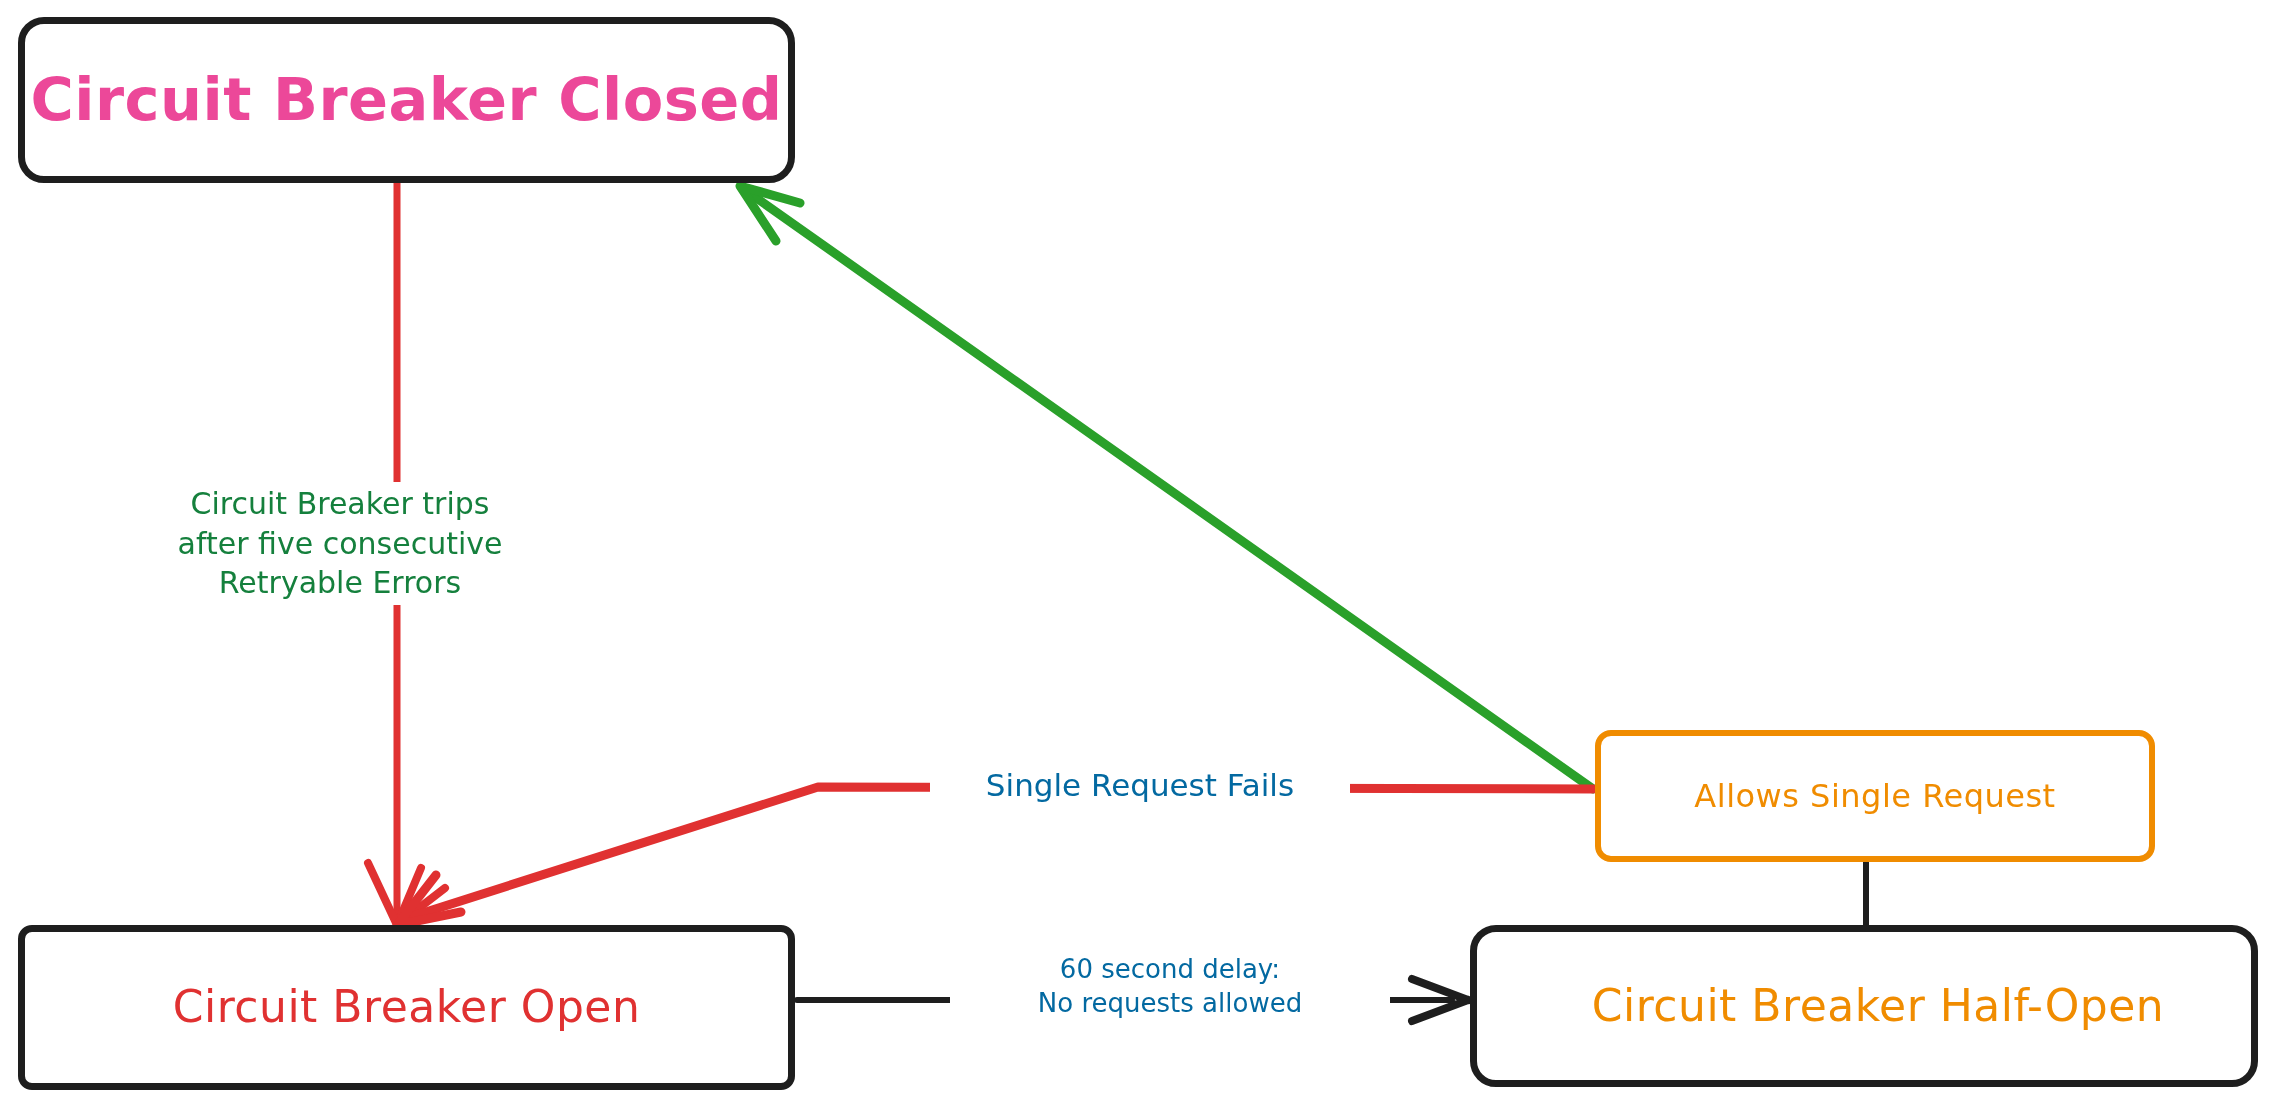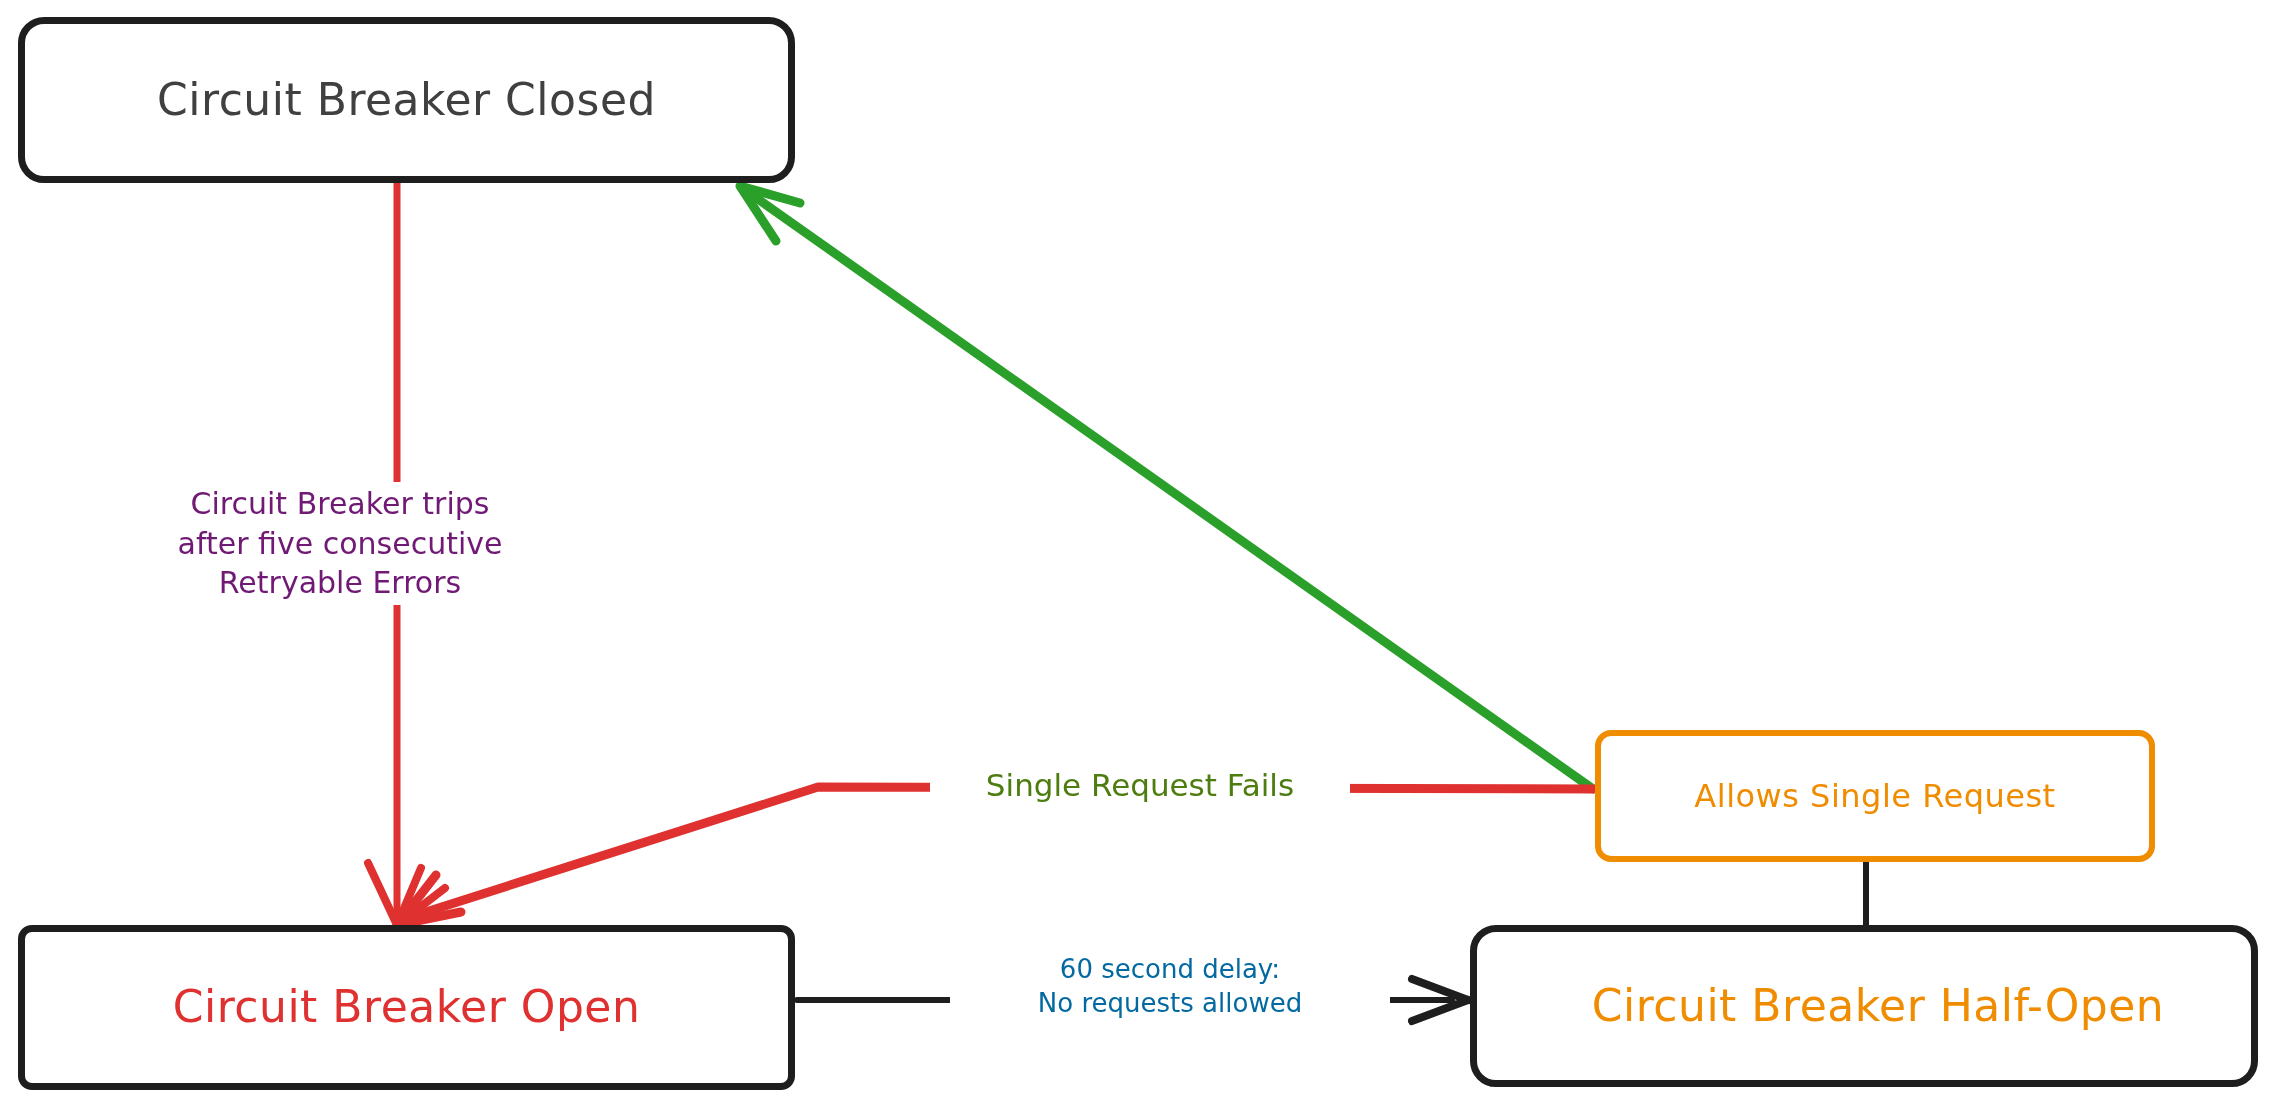--- a/index.html
+++ b/index.html
@@ -49,46 +49,46 @@
     font-weight: 400;
     letter-spacing: 0.5px;
     line-height: 1.15;
     white-space: nowrap;
   }
   #node-closed   { left: 18px;   top: 17px;   width: 777px;  height: 166px; }
   #node-open     { left: 18px;   top: 925px;  width: 777px;  height: 165px; border-radius: 14px; }
   #node-halfopen { left: 1470px; top: 925px;  width: 788px;  height: 162px; }
   #node-allows   { left: 1595px; top: 730px;  width: 560px;  height: 132px; }
 
-  #node-closed   .node-label { color: #404040; font-size: 44px; }
+  #node-closed   .node-label { color: #ec4899; font-size: 59px; font-weight: bold; }
   #node-open     .node-label { color: #e03131; font-size: 44px; }
   #node-halfopen .node-label { color: #f08c00; font-size: 44px; margin-left: 28px; }
   #node-allows   .node-label { color: #f08c00; font-size: 32px; }
 
   .edge-label {
     position: absolute;
     font-family: "DejaVu Sans", sans-serif;
     text-align: center;
     line-height: 1.32;
     white-space: pre-line;
     background: #ffffff;
     padding: 2px 6px;
     box-sizing: border-box;
   }
   #label-trips {
     left: 130px; top: 482px; width: 420px;
-    color: #701a75; font-size: 30px;
+    color: #15803d; font-size: 30px;
   }
   #label-succeeds {
     left: 890px; top: 460px; width: 520px;
     color: #2aa02a; font-size: 31px;
   }
   #label-fails {
     left: 930px; top: 763px; width: 420px;
-    color: #4d7c0f; font-size: 31px;
+    color: #0369a1; font-size: 31px;
   }
   #label-delay {
     left: 950px; top: 950px; width: 440px;
     color: #0369a1; font-size: 26px;
   }
 </style>
 </head>
 <body>
 
 <div id="canvas">

